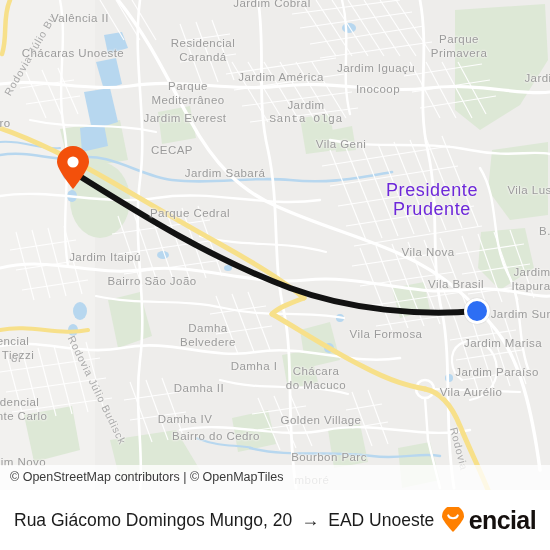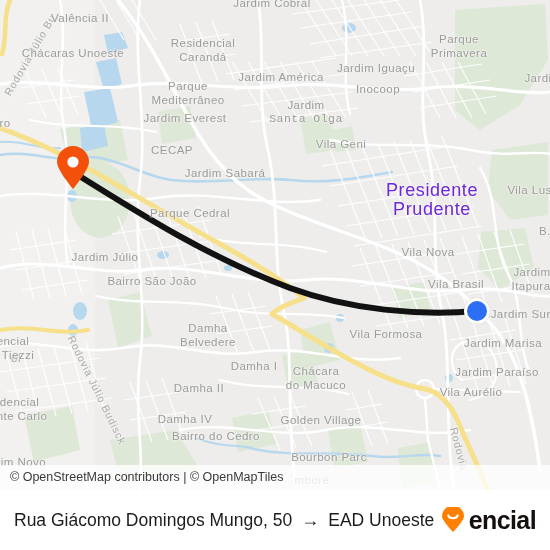--- a/index.html
+++ b/index.html
@@ -339,21 +339,21 @@
         <div class="lbl" style="left: 543px; top: 78px;">Jardim</div>
         <div class="lbl" style="left: 5px; top: 123px;">ro</div>
         <div class="lbl" style="left: 172px; top: 150px;">CECAP</div>
         <div class="lbl" style="left: 225px; top: 173px;">Jardim Sabará</div>
         <div class="lbl" style="left: 341px; top: 144px;">Vila Geni</div>
         <div class="lbl city" style="left: 432px; top: 190px;">Presidente</div>
         <div class="lbl city" style="left: 432px; top: 209px;">Prudente</div>
         <div class="lbl" style="left: 517px; top: 190px; margin-left: 16px;">Vila Luso</div>
         <div class="lbl" style="left: 545px; top: 231px;">B.</div>
         <div class="lbl" style="left: 190px; top: 213px;">Parque Cedral</div>
-        <div class="lbl" style="left: 105px; top: 257px;">Jardim Júlio</div>
+        <div class="lbl" style="left: 105px; top: 257px;">Jardim Itaipú</div>
         <div class="lbl" style="left: 428px; top: 252px;">Vila Nova</div>
         <div class="lbl" style="left: 532px; top: 272px;">Jardim</div>
         <div class="lbl" style="left: 531px; top: 286px;">Itapura</div>
         <div class="lbl" style="left: 152px; top: 281px;">Bairro São João</div>
         <div class="lbl" style="left: 456px; top: 284px;">Vila Brasil</div>
         <div class="lbl" style="left: 527px; top: 314px;">Jardim Suma</div>
         <div class="lbl" style="left: 16px; top: 310px; margin-top: 48px;">ol</div>
         <div class="lbl" style="left: 208px; top: 328px;">Damha</div>
         <div class="lbl" style="left: 208px; top: 342px;">Belvedere</div>
         <div class="lbl" style="left: 386px; top: 334px;">Vila Formosa</div>
@@ -386,21 +386,21 @@
     </div>
 
     <div class="dest-dot" style="left:477px; top:311px;"></div>
 
 
     <div class="attrib">© OpenStreetMap contributors | © OpenMapTiles</div>
   </div>
 
   <div class="footer">
     <div class="route-text">
-      <span>Rua Giácomo Domingos Mungo, 50</span>
+      <span>Rua Giácomo Domingos Mungo, 20</span>
       <span class="arrow">→</span>
       <span>EAD Unoeste</span>
     </div>
     <div class="brand">
       <svg width="26" height="26" viewBox="0 0 26 26">
         <path d="M13 25 C 13 25, 24 13.5, 24 9.5 A11 11 0 1 0 2 9.5 C 2 13.5, 13 25, 13 25 Z" fill="#ff8000"></path>
         <path d="M8.2 8.4 C 9.4 12.2, 16.6 12.2, 17.8 8.4" stroke="#ffffff" stroke-width="2" fill="none" stroke-linecap="round"></path>
       </svg>
       <span class="brand-word">encial</span>
     </div>

